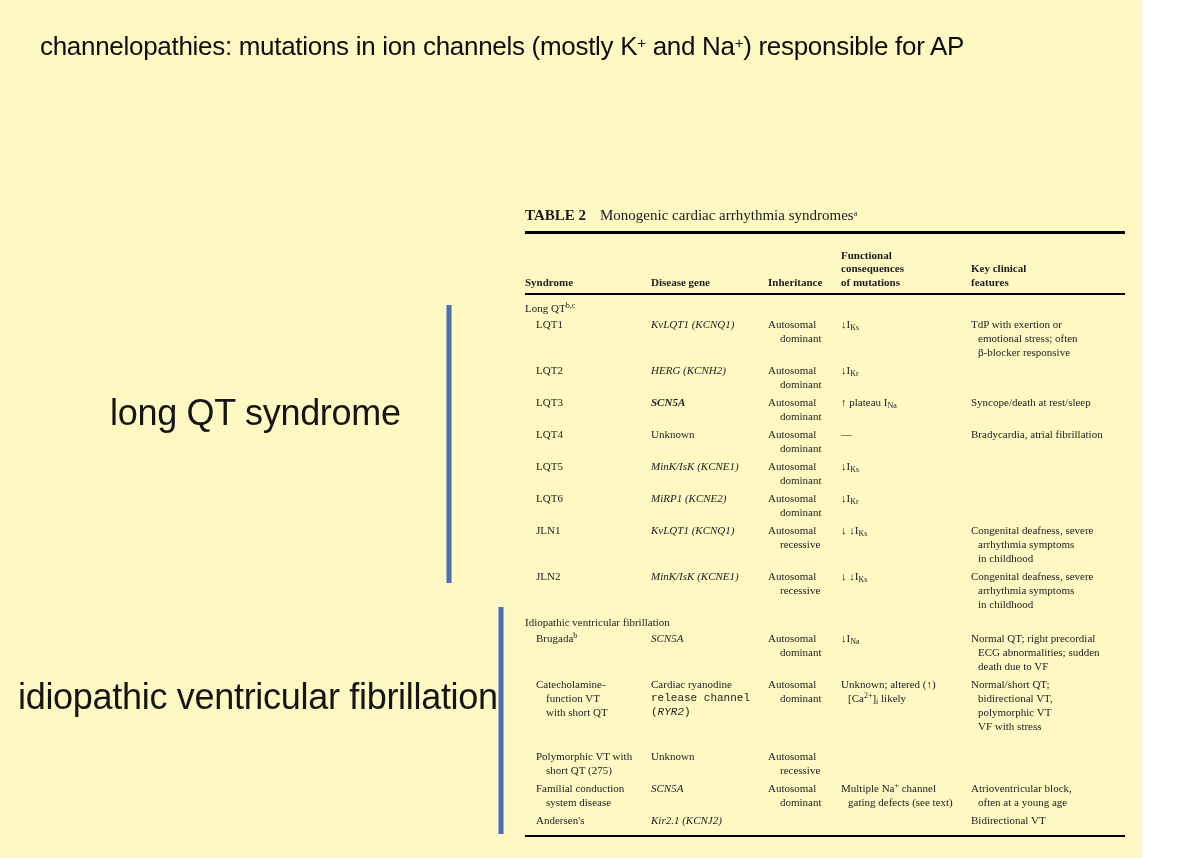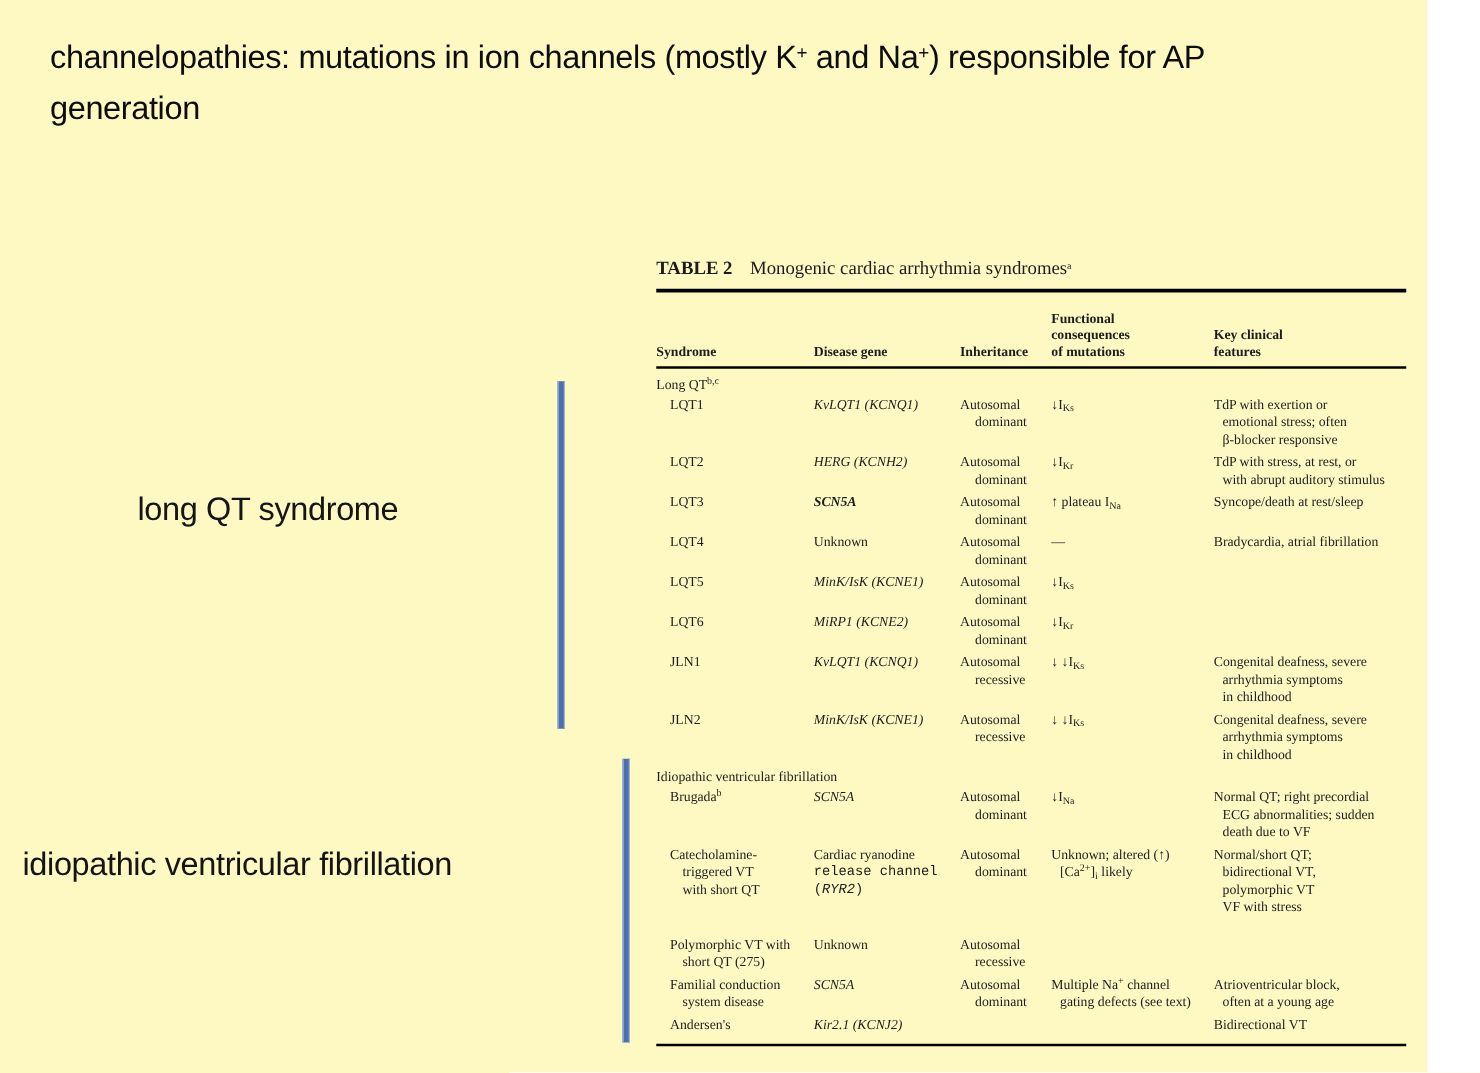--- a/index.html
+++ b/index.html
@@ -6,21 +6,21 @@
   .slide{position:relative;width:1142px;height:858px;background:#fef9c3;overflow:hidden;
          font-family:"Liberation Sans",sans-serif;color:#111;}
 
   
   .intro{position:absolute;left:40px;top:22px;width:1130px;
          font-size:26px;line-height:41px;letter-spacing:-0.3px;color:#0d0d0d;}
   .intro .iline{white-space:nowrap;}
   .intro sup{font-size:0.58em;vertical-align:7px;}
 
   
-  .ann{position:absolute;font-size:26px;color:#151515;white-space:nowrap;letter-spacing:-0.3px;}
+  .ann{position:absolute;font-size:36px;color:#151515;white-space:nowrap;letter-spacing:-0.3px;}
   .ann-longqt{left:110px;top:392px;}
   .ann-ivf{left:18px;top:676px;}
 
   
   .vline{position:absolute;width:6px;background:#4c70ae;
          border-left:1px solid #9db1d6;border-right:1px solid #9db1d6;box-sizing:border-box;}
   .vline-1{left:446px;top:305px;height:278px;}
   .vline-2{left:498px;top:607px;height:227px;}
 
   
@@ -48,21 +48,20 @@
   .tablefig i{font-style:italic;}
   .tablefig b{font-weight:bold;}
 </style>
 </head>
 <body>
 
 <div class="slide">
 
   <div class="intro">
       <div class="iline">channelopathies: mutations in ion channels (mostly K<sup>+</sup> and Na<sup>+</sup>) responsible for AP</div>
-      <div class="iline">generation</div>
     </div>
 
   <div class="ann ann-longqt">long QT syndrome</div>
   <div class="vline vline-1"></div>
 
   <div class="ann ann-ivf">idiopathic ventricular fibrillation</div>
   <div class="vline vline-2"></div>
 
   <div class="tablefig">
     <div class="t-title">
@@ -118,24 +117,20 @@
           <div class="cell c1">
             <div class="ln"><i>HERG (KCNH2)</i></div>
           </div>
           <div class="cell c2">
             <div class="ln">Autosomal</div>
             <div class="ln cont">dominant</div>
           </div>
           <div class="cell c3">
             <div class="ln">↓I<sub>Kr</sub></div>
           </div>
-          <div class="cell c4">
-            <div class="ln">TdP with stress, at rest, or</div>
-            <div class="ln cont">with abrupt auditory stimulus</div>
-          </div>
         </div>
         <div class="t-row">
           <div class="cell c0">
             <div class="ln">LQT3</div>
           </div>
           <div class="cell c1">
             <div class="ln"><i><b>SCN5A</b></i></div>
           </div>
           <div class="cell c2">
             <div class="ln">Autosomal</div>
@@ -255,21 +250,21 @@
           </div>
           <div class="cell c4">
             <div class="ln">Normal QT; right precordial</div>
             <div class="ln cont">ECG abnormalities; sudden</div>
             <div class="ln cont">death due to VF</div>
           </div>
         </div>
         <div class="t-row">
           <div class="cell c0">
             <div class="ln">Catecholamine-</div>
-            <div class="ln cont">triggered VT</div>
+            <div class="ln cont">function VT</div>
             <div class="ln cont">with short QT</div>
           </div>
           <div class="cell c1">
             <div class="ln">Cardiac ryanodine</div>
             <div class="ln cont">release channel (<i>RYR2</i>)</div>
           </div>
           <div class="cell c2">
             <div class="ln">Autosomal</div>
             <div class="ln cont">dominant</div>
           </div>

